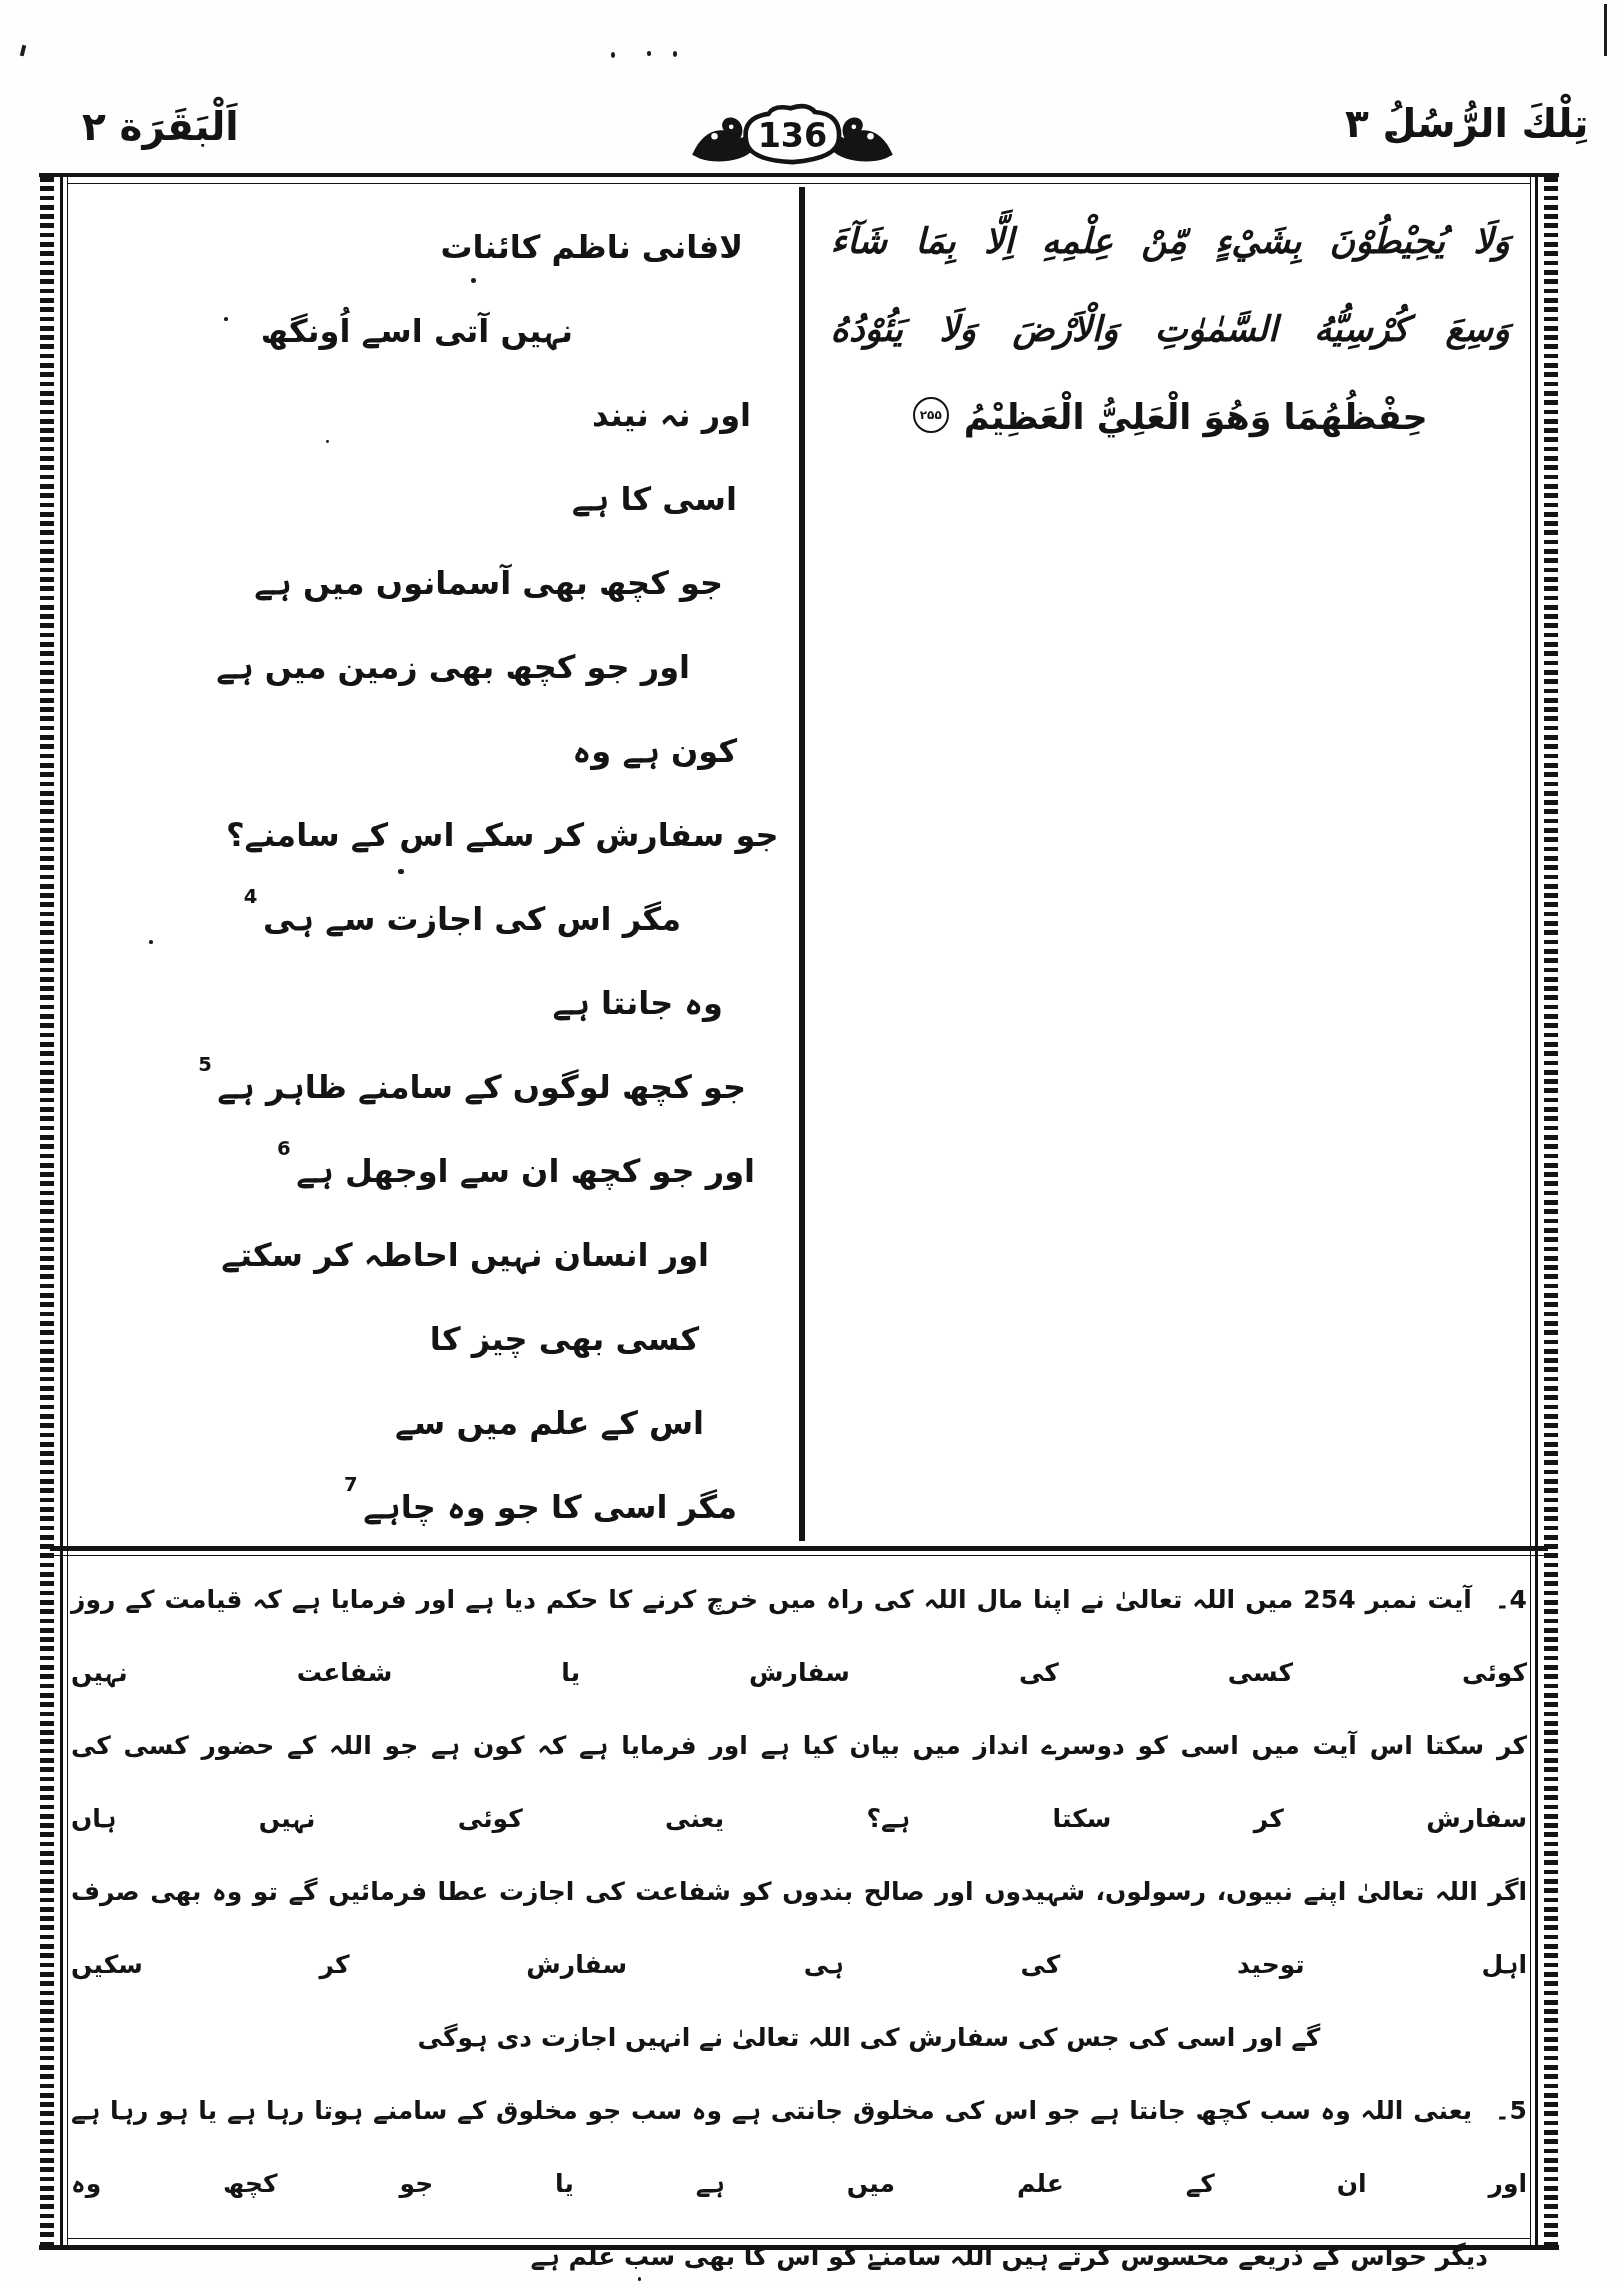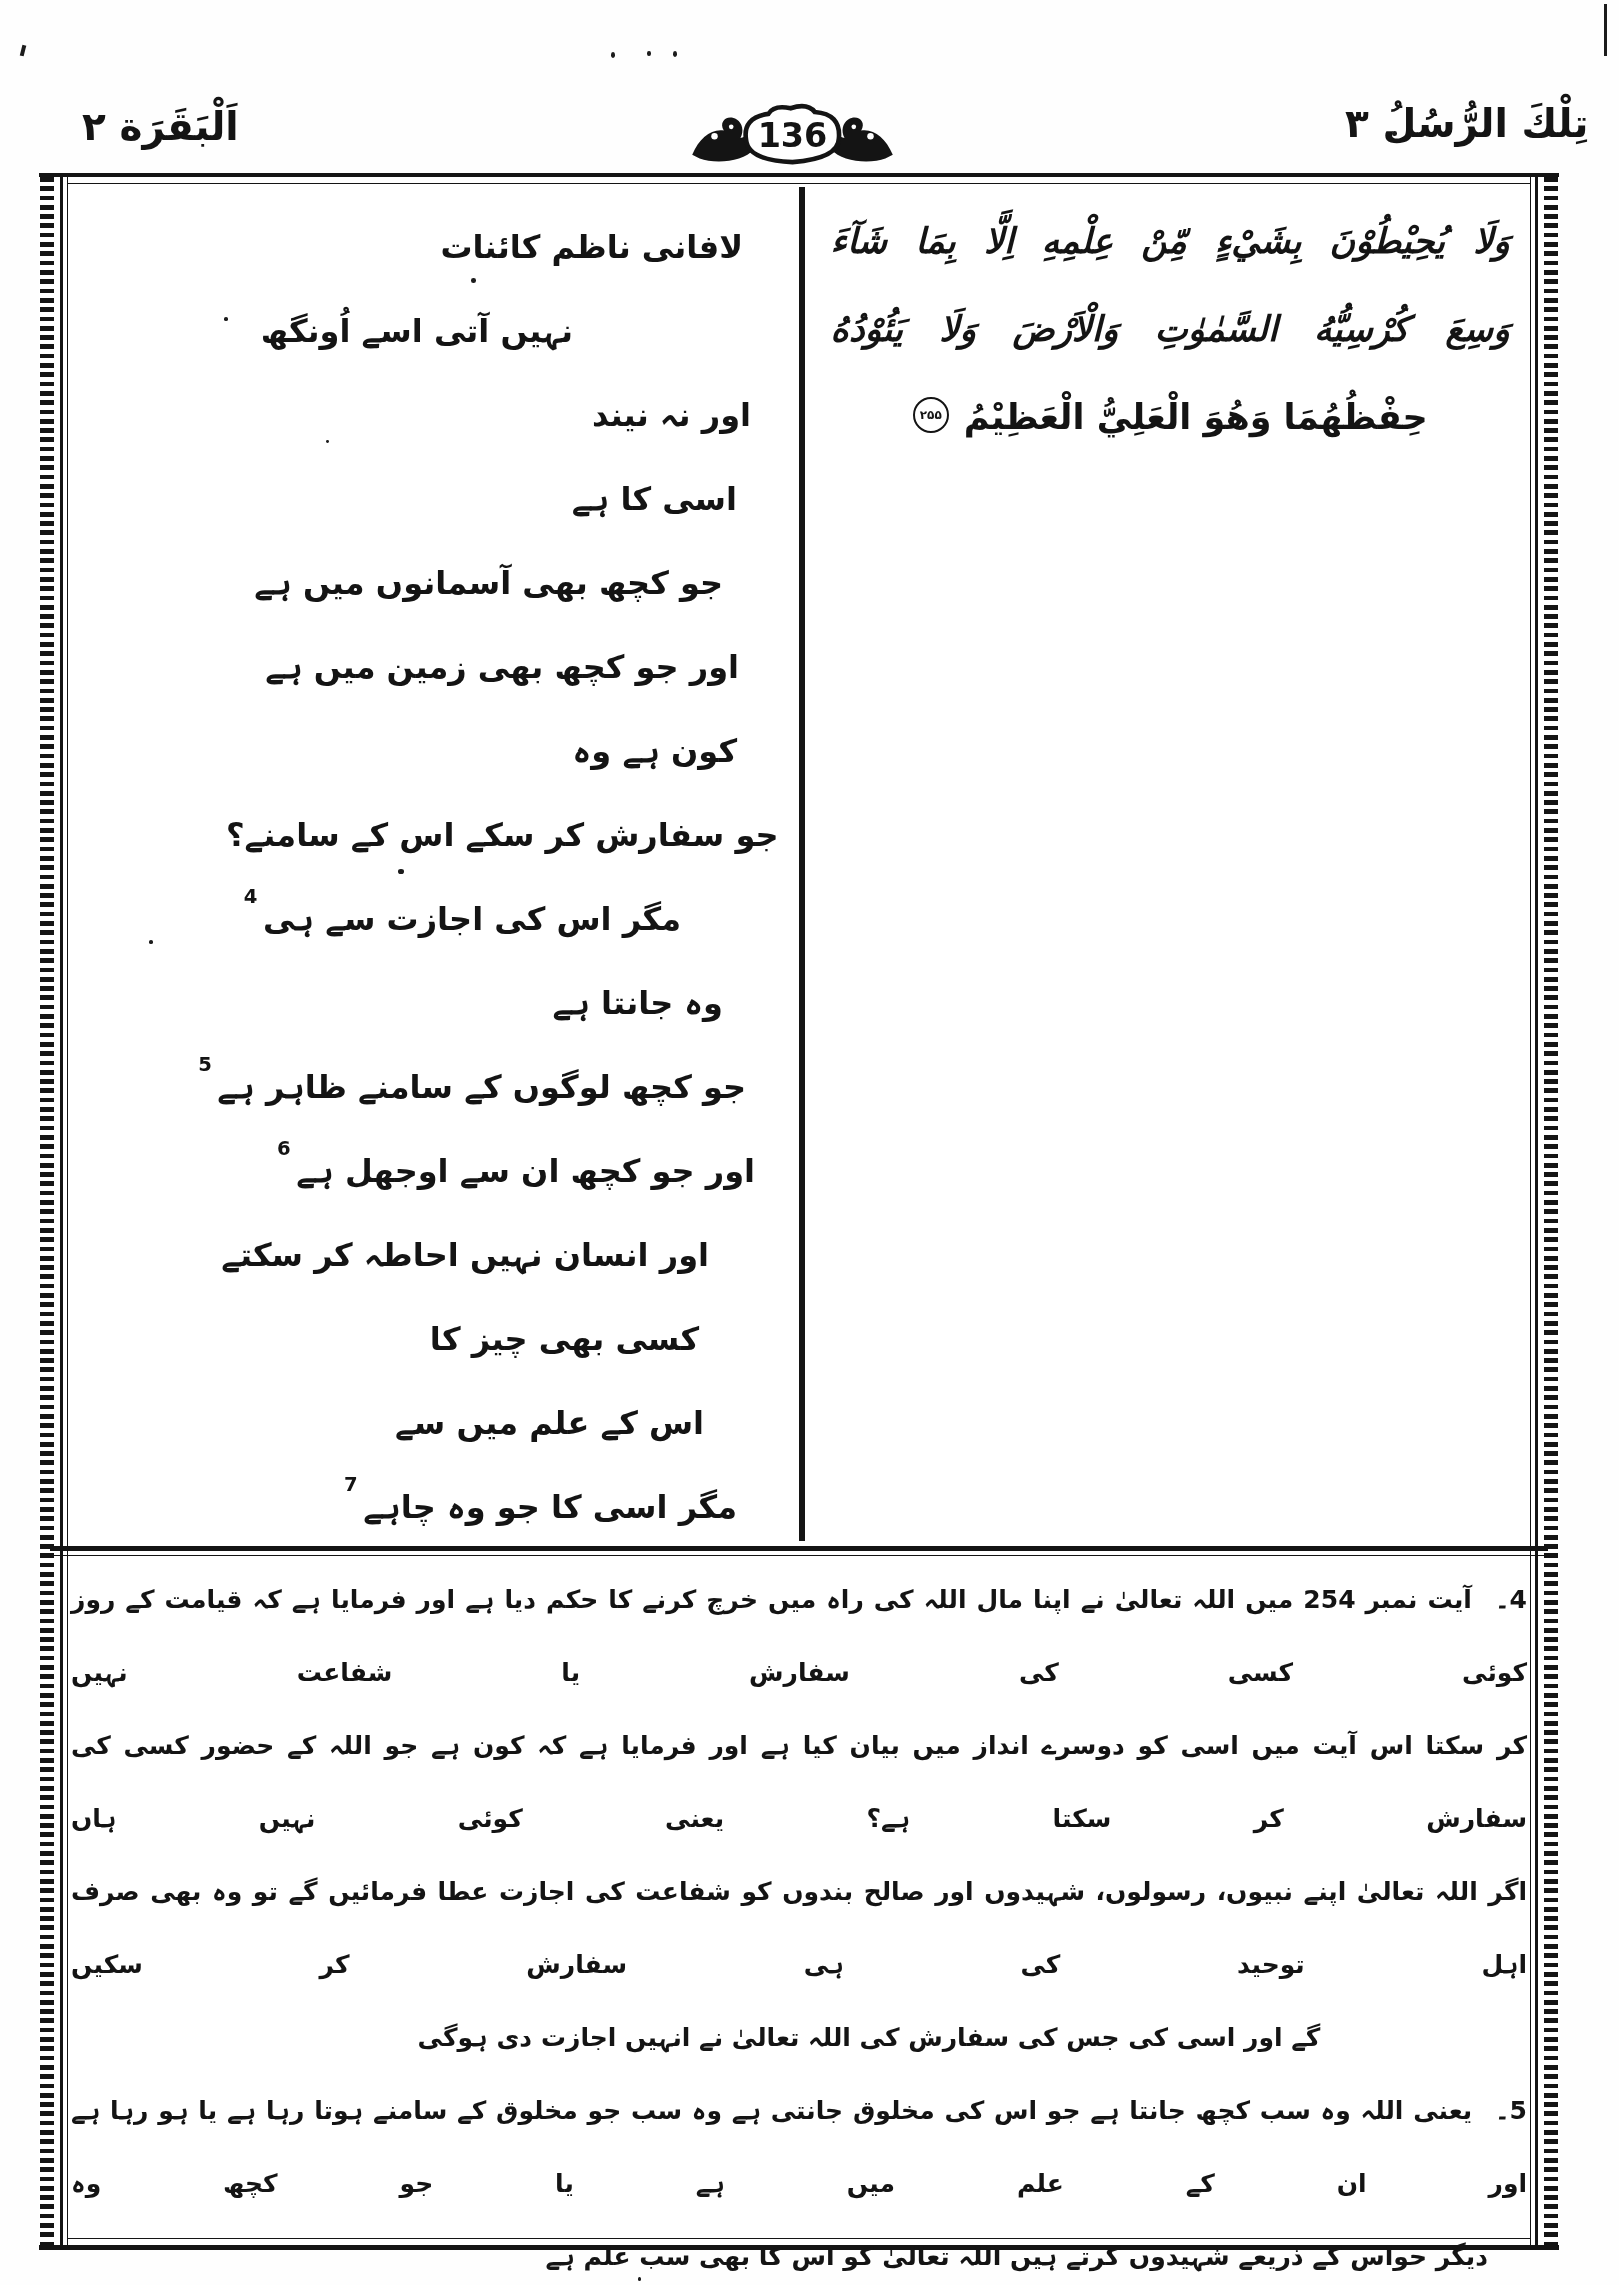--- a/index.html
+++ b/index.html
@@ -44,21 +44,21 @@
     position:relative; top:-3.7px;}
   
   .t-line{height:84px; line-height:84px; text-align:right; font-size:32px; font-weight:bold;
     white-space:nowrap; box-sizing:border-box;}
   .t-line sup{font-size:19.6px; font-weight:bold; position:relative; top:-15px; margin:0 5.6px;}
   .t-line:nth-child(1){padding-left:0; padding-right:56px;}
   .t-line:nth-child(2){padding-right:226px;text-align:right;}
   .t-line:nth-child(3){padding-right:48px;}
   .t-line:nth-child(4){padding-right:62px;}
   .t-line:nth-child(5){padding-right:76px;}
-  .t-line:nth-child(6){padding-right:60px;}
+  .t-line:nth-child(6){padding-right:109px;}
   .t-line:nth-child(7){padding-right:62px;}
   .t-line:nth-child(8){padding-right:20.5px;}
   .t-line:nth-child(9){padding-right:118px;}
   .t-line:nth-child(10){padding-right:76px;}
   .t-line:nth-child(11){padding-right:53px;}
   .t-line:nth-child(12){padding-right:44px;}
   .t-line:nth-child(13){padding-right:90px;}
   .t-line:nth-child(14){padding-right:100px;}
   .t-line:nth-child(15){padding-right:95px;}
   .t-line:nth-child(16){padding-right:62px;}
@@ -151,21 +151,21 @@
 
     <div class="footnotes">
       <div>
         <div class="fn-line fl-full"><span class="fn-num">4۔</span> <span>آیت نمبر 254 میں اللہ تعالیٰ نے اپنا مال اللہ کی راہ میں خرچ کرنے کا حکم دیا ہے اور فرمایا ہے کہ قیامت کے روز کوئی کسی کی سفارش یا شفاعت نہیں</span></div>
         <div class="fn-line fl-full"><span>کر سکتا اس آیت میں اسی کو دوسرے انداز میں بیان کیا ہے اور فرمایا ہے کہ کون ہے جو اللہ کے حضور کسی کی سفارش کر سکتا ہے؟ یعنی کوئی نہیں ہاں</span></div>
         <div class="fn-line fl-full"><span>اگر اللہ تعالیٰ اپنے نبیوں، رسولوں، شہیدوں اور صالح بندوں کو شفاعت کی اجازت عطا فرمائیں گے تو وہ بھی صرف اہل توحید کی ہی سفارش کر سکیں</span></div>
         <div class="fn-line fl-center"><span>گے اور اسی کی جس کی سفارش کی اللہ تعالیٰ نے انہیں اجازت دی ہوگی</span></div>
       </div>
       <div>
         <div class="fn-line fl-full"><span class="fn-num">5۔</span> <span>یعنی اللہ وہ سب کچھ جانتا ہے جو اس کی مخلوق جانتی ہے وہ سب جو مخلوق کے سامنے ہوتا رہا ہے یا ہو رہا ہے اور ان کے علم میں ہے یا جو کچھ وہ</span></div>
-        <div class="fn-line fl-right" style="padding-right:39px;"><span>دیگر حواس کے ذریعے شہیدوں کرتے ہیں اللہ تعالیٰ کو اس کا بھی سب علم ہے</span></div>
+        <div class="fn-line fl-right" style="padding-right:39px;"><span>دیگر حواس کے ذریعے محسوس کرتے ہیں اللہ سامنےٰ کو اس کا بھی سب علم ہے</span></div>
       </div>
 
     </div>
   </div>
 
   <div class="artifact" style="left:1604px; top:3.7px; width:2.8px; height:52px;"></div>
   <div class="artifact" style="left:20.5px; top:45px; width:3.7px; height:11.2px; transform:rotate(14deg);"></div>
   <div class="artifact dot" style="left:611px; top:52px; width:3.7px; height:5.6px;"></div>
   <div class="artifact dot" style="left:647px; top:51px; width:3.7px; height:4.7px;"></div>
   <div class="artifact dot" style="left:673px; top:51px; width:3.7px; height:5.6px;"></div>

